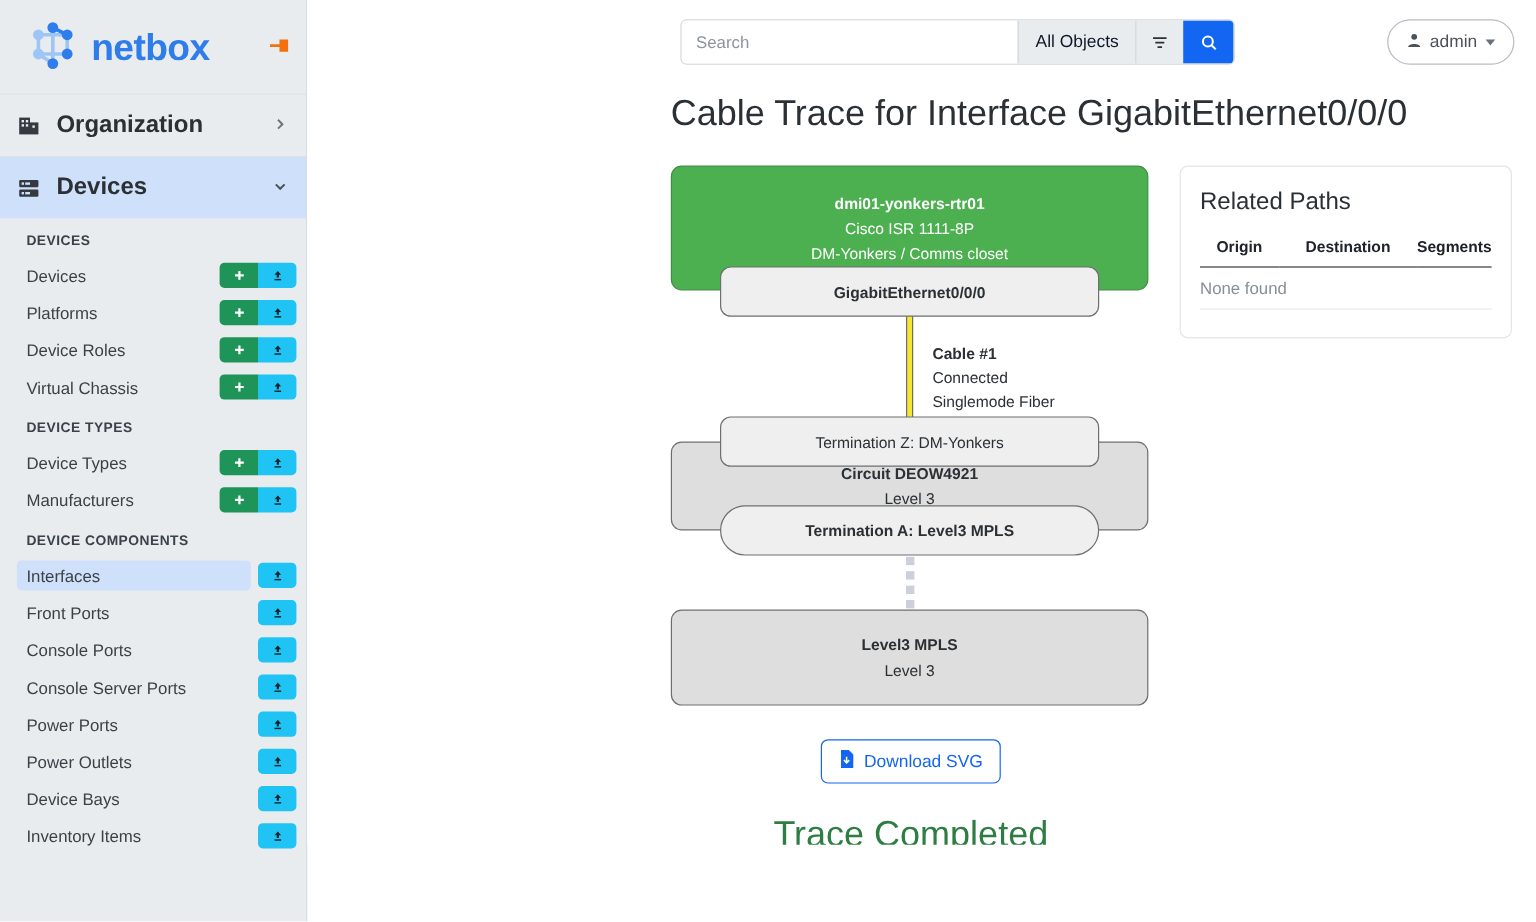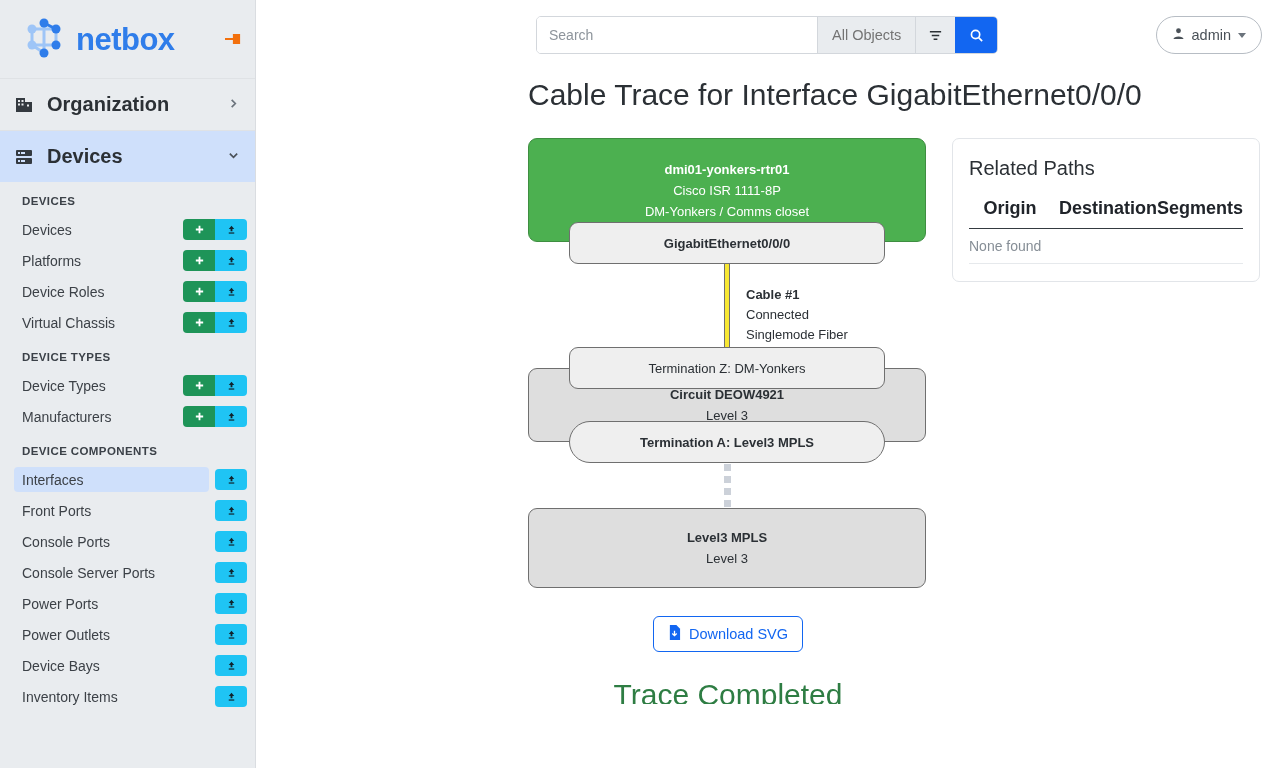--- a/index.html
+++ b/index.html
@@ -68,41 +68,41 @@
     width: 32px; height: 21px;
     display: flex; align-items: center; justify-content: center;
     color: #ffffff; font-size: 12px; line-height: 1;
   }
   .mini-btn.add { background: #1e9458; border-radius: 4px 0 0 4px; }
   .mini-btn.imp { background: #1fc4f4; border-radius: 0 4px 4px 0; color: #10242e; }
   .mini-btn.imp.solo { border-radius: 4px; }
   .mini-btn svg { display: block; }
 
   
-  .main { flex: 1 1 auto; height: 704px; position: relative; background: #fff; overflow: hidden; }
+  .main { flex: 1 1 auto; height: 704px; position: relative; background: #fff; overflow: hidden; padding-left: 31px; }
 
   .topbar {
     height: 70px; display: flex; align-items: center;
     padding: 0 18px;
   }
   .search-wrap {
     display: flex; align-items: stretch; height: 38px;
     margin: 0 auto 0 262px;
     border: 1px solid #d3d7dc; border-radius: 5px; overflow: hidden;
     background: #fff;
   }
   .search-input {
     width: 280px; border: none; outline: none;
     padding: 0 12px; font-size: 14px; color: #2b3035;
     font-family: "Liberation Sans", sans-serif; background: #fff;
   }
   .search-input::placeholder { color: #8d949b; }
   .scope-btn {
     display: flex; align-items: center; padding: 0 14px;
-    background: #e9ecef; font-size: 14.5px; color: #737373;
+    background: #e9ecef; font-size: 14.5px; color: #0f172a;
     border-left: 1px solid #d3d7dc;
   }
   .filter-btn {
     display: flex; align-items: center; justify-content: center;
     width: 40px; background: #e9ecef; border-left: 1px solid #d3d7dc; color: #2b3035;
   }
   .go-btn {
     display: flex; align-items: center; justify-content: center;
     width: 42px; background: #1266f1; color: #fff;
   }
@@ -205,21 +205,21 @@
 
   
   .card {
     flex: 1 1 auto; max-width: 568px;
     border: 1px solid #e2e5e9; border-radius: 7px; background: #fff;
     padding: 18px 16px 20px 16px; height: 144px;
   }
   .card-title { font-size: 20px; font-weight: 400; color: #2b3035; margin-bottom: 18px; }
   table.paths { width: 100%; border-collapse: collapse; }
   table.paths th {
-    text-align: right; font-size: 18px; font-weight: 700; color: #20242a;
+    text-align: center; font-size: 13px; font-weight: 700; color: #20242a;
     padding: 0 0 9px 0; border-bottom: 1px solid #343a40;
   }
   table.paths td {
     font-size: 14px; color: #868e96; padding: 9px 0;
     border-bottom: 1px solid #e6e9ec;
   }
 </style>
 </head>
 <body>
 

